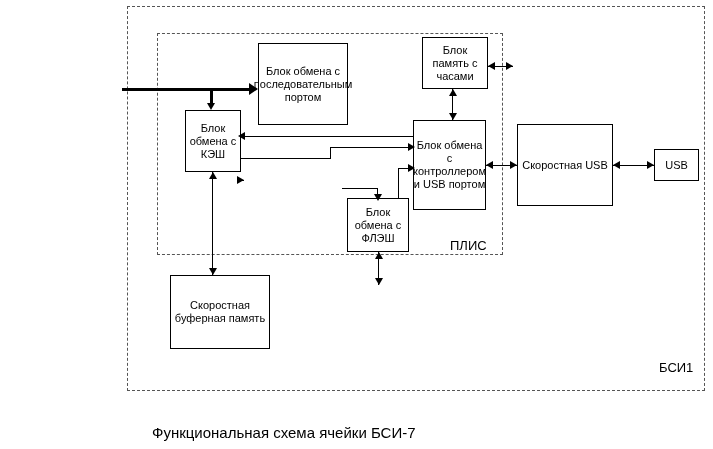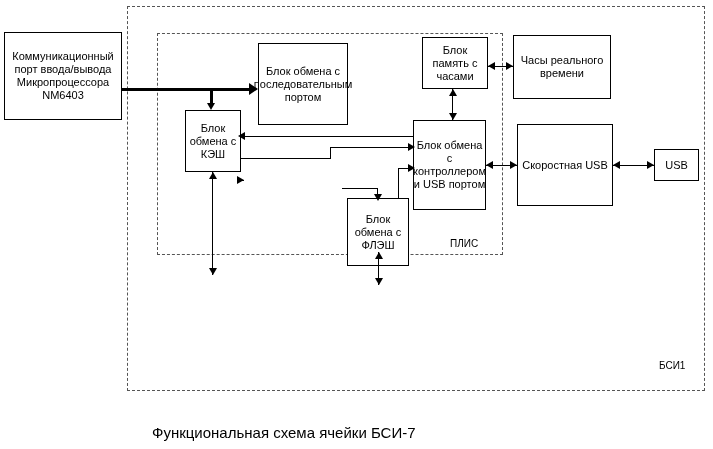--- a/index.html
+++ b/index.html
@@ -68,21 +68,21 @@
     border-right: 4px solid transparent;
     border-top: 7px solid #000000;
   }
   .ar-right-big {
     border-top: 6px solid transparent;
     border-bottom: 6px solid transparent;
     border-left: 9px solid #000000;
   }
   .label {
     position: absolute;
-    font-size: 10px;
+    font-size: 13px;
     color: #000000;
     white-space: nowrap;
   }
   .caption {
     position: absolute;
     font-size: 15px;
     color: #000000;
     white-space: nowrap;
   }
 </style>
@@ -90,39 +90,38 @@
 <body>
 
 <div id="canvas">
 
   <div class="dashed" style="left:127px; top:6px; width:578px; height:385px;"></div>
   <div class="label" style="left:659px; top:360px;">БСИ1</div>
 
   <div class="dashed" style="left:157px; top:33px; width:346px; height:222px;"></div>
   <div class="label" style="left:450px; top:238px;">ПЛИС</div>
 
-  <div class="box" style="left:4px; top:32px; width:118px; height:88px;">Коммуникационный порт ввода/вывода Микропроцессора NM6403</div>
 
   <div class="box" style="left:258px; top:43px; width:90px; height:82px;">Блок обмена с последовательным портом</div>
 
   <div class="box" style="left:185px; top:110px; width:56px; height:62px;">Блок обмена с КЭШ</div>
 
 
-  <div class="box" style="left:347px; top:198px; width:62px; height:68px;">Блок обмена с ФЛЭШ</div>
+  <div class="box" style="left:347px; top:198px; width:62px; height:54px;">Блок обмена с ФЛЭШ</div>
 
   <div class="box" style="left:422px; top:37px; width:66px; height:52px;">Блок память с часами</div>
 
   <div class="box" style="left:413px; top:120px; width:73px; height:90px;">Блок обмена с контроллером и USB портом</div>
 
-  <div class="box" style="left:513px; top:35px; width:98px; height:64px;">Часы реального времени</div>
 
   <div class="box" style="left:517px; top:124px; width:96px; height:82px;">Скоростная USB</div>
 
   <div class="box" style="left:654px; top:149px; width:45px; height:32px;">USB</div>
 
+  <div class="box" style="left:170px; top:275px; width:100px; height:74px;">Скоростная буферная память</div>
 
 
   <div class="line thick h" style="left:122px; top:88px; width:128px;"></div>
   <div class="arrow ar-right-big" style="left:249px; top:83px;"></div>
 
   <div class="line thick v" style="left:210px; top:88px; height:15px;"></div>
   <div class="arrow ar-down" style="left:207px; top:103px;"></div>
 
   <div class="line v" style="left:212px; top:172px; height:103px;"></div>
   <div class="arrow ar-up" style="left:209px; top:172px;"></div>

